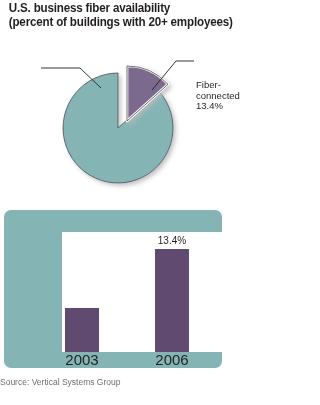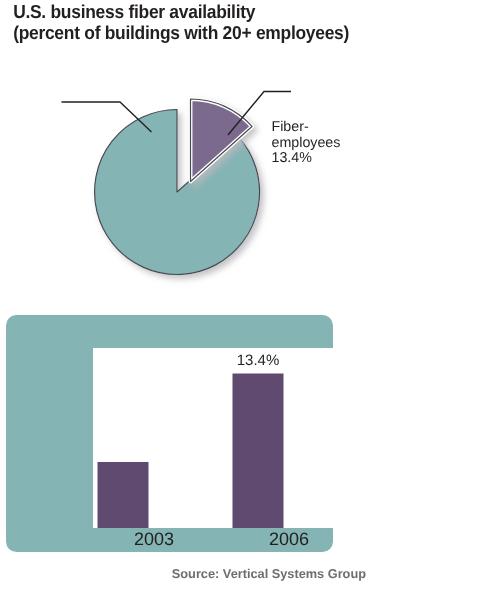--- a/index.html
+++ b/index.html
@@ -34,21 +34,21 @@
   .pie-svg{position:absolute;left:0;top:0;}
 
   .pie-label{
     position:absolute;
     font-size:9.5px;
     line-height:10.5px;
     white-space:nowrap;
   }
   .pie-label span{display:block;}
   .label-left{left:5px;top:58px;text-align:left;}
-  .label-right{left:181px;top:50px;text-align:left;}
+  .label-right{left:196px;top:50px;text-align:left;}
 
   
   .bar-frame{
     position:absolute;
     left:4px;top:210px;
     width:218px;height:158px;
     background:#84b4b4;
     border-radius:7px;
     box-sizing:border-box;
   }
@@ -62,36 +62,35 @@
 
   .bar-value{
     position:absolute;
     font-size:10px;
     line-height:11px;
     text-align:center;
     white-space:nowrap;
   }
   .bar-year{
     position:absolute;
-    font-size:12px;
+    font-size:15px;
     line-height:11px;
-    text-align:right;
+    text-align:center;
     white-space:nowrap;
     color:#231f20;
   }
 
   
   .source{
     position:absolute;
     left:0;top:377px;width:244px;
-    text-align:right;
+    text-align:left;
     font-size:8.5px;
     color:#6d6e71;
     white-space:nowrap;
-    font-weight:bold;
   }
 </style>
 </head>
 <body>
 
 <div id="root">
 
   <div class="title-block">
     <span class="title-line">U.S. business fiber availability</span>
     <span class="title-line">(percent of buildings with 20+ employees)</span>
@@ -122,21 +121,21 @@
       </g>
 
       <path d="M 41 38 L 80 38 L 101 58" fill="none" stroke="#231f20" stroke-width="0.9"></path>
 
       <path d="M 194 31 L 176 31 L 152 60" fill="none" stroke="#231f20" stroke-width="0.9"></path>
     </svg>
 
 
     <div class="pie-label label-right">
       <span>Fiber-</span>
-      <span>employees</span>
+      <span>connected</span>
       <span>13.4%</span>
     </div>
   </div>
 
   <div class="bar-frame"></div>
 
   <div class="bar-plot">
     <svg class="bars-svg" width="160" height="120" viewBox="0 0 160 120">
 
       <rect x="3" y="76" width="34" height="44" fill="#604a70"></rect>

